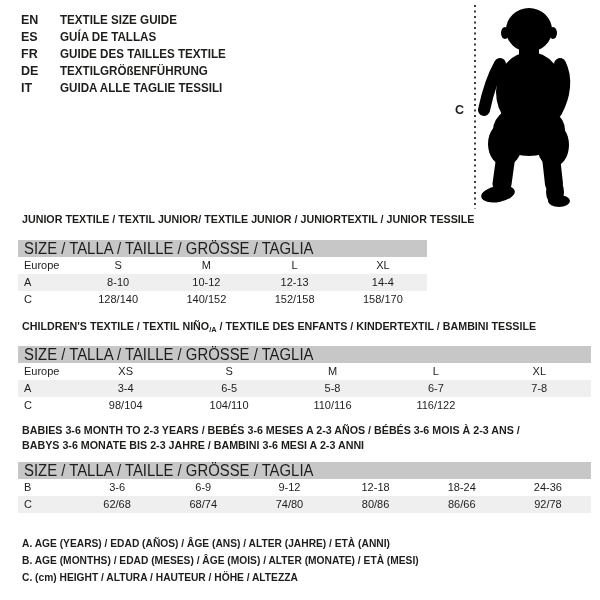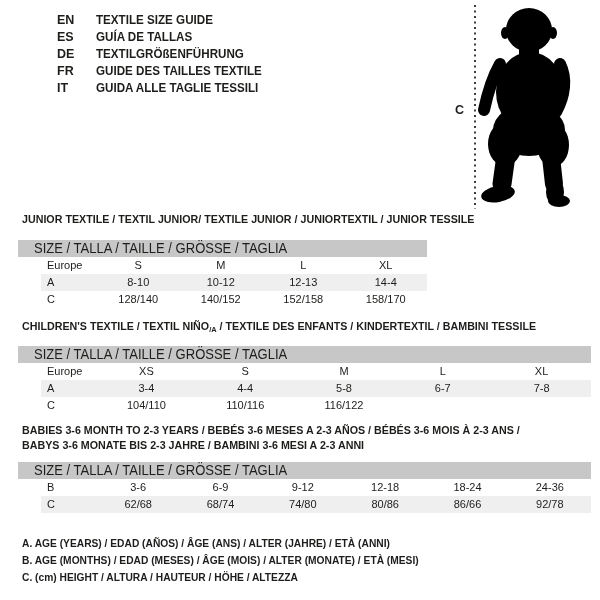--- a/index.html
+++ b/index.html
@@ -15,43 +15,43 @@
   }
   .abs { position: absolute; }
   .cond {
     display: inline-block;
     transform: scaleX(0.93);
     transform-origin: 0 50%;
     white-space: nowrap;
   }
 
   
-  .lang-block { left: 21px; top: 12px; margin-left: 36px; }
+  .lang-block { left: 21px; top: 12px; }
   .lang-row { display: flex; height: 17px; line-height: 17px; font-weight: bold; font-size: 12.5px; }
   .lang-code { width: 39px; flex: 0 0 39px; }
 
   
   .figure-svg { left: 470px; top: 4px; width: 130px; height: 206px; }
   .figure-label { left: 455px; top: 103px; font-weight: bold; font-size: 12.5px; }
 
   
   .section-title { font-weight: bold; font-size: 11.5px; line-height: 15px; }
   .sub { font-size: 8px; vertical-align: -2px; }
 
   
   .size-table { background: #fff; }
   .bar {
     background: #c7c7c7;
     height: 17px;
     line-height: 17px;
-    font-size: 14px;
-    padding-left: 16px;
+    font-size: 16px;
+    padding-left: 6px;
     box-sizing: border-box;
   }
-  .trow { display: grid; height: 17px; line-height: 17px; font-size: 11px; margin-left: 23px; }
+  .trow { display: grid; height: 17px; line-height: 17px; font-size: 11px; }
   .t1 .trow { grid-template-columns: 56px repeat(4, 1fr); }
   .t2 .trow { grid-template-columns: 56px repeat(5, 1fr); }
   .t3 .trow { grid-template-columns: 56px repeat(6, 1fr); }
   .cell { overflow: hidden; white-space: nowrap; }
   .cell.label { padding-left: 6px; text-align: left; }
   .cell.val { text-align: center; }
   .shaded { background: #efefef; }
 
   .s1-title { left: 22px; top: 212px; }
   .s1-table { left: 18px; top: 240px; width: 409px; }
@@ -70,26 +70,26 @@
 <div class="abs lang-block">
   <div class="lang-row">
     <span class="lang-code">EN</span>
     <span class="cond">TEXTILE SIZE GUIDE</span>
   </div>
   <div class="lang-row">
     <span class="lang-code">ES</span>
     <span class="cond">GUÍA DE TALLAS</span>
   </div>
   <div class="lang-row">
+    <span class="lang-code">FR</span>
+    <span class="cond">GUIDE DES TAILLES TEXTILE</span>
+  </div>
+  <div class="lang-row">
     <span class="lang-code">DE</span>
     <span class="cond">TEXTILGRÖßENFÜHRUNG</span>
-  </div>
-  <div class="lang-row">
-    <span class="lang-code">FR</span>
-    <span class="cond">GUIDE DES TAILLES TEXTILE</span>
   </div>
   <div class="lang-row">
     <span class="lang-code">IT</span>
     <span class="cond">GUIDA ALLE TAGLIE TESSILI</span>
   </div>
 </div>
 
 <div class="abs figure-label">C</div>
 <svg class="abs figure-svg" viewBox="0 0 130 206">
   <line x1="5" y1="1" x2="5" y2="205" stroke="#3c3c3c" stroke-width="2" stroke-dasharray="2 3.5"></line>
@@ -153,27 +153,28 @@
     <div class="cell label">Europe</div>
     <div class="cell val">XS</div>
     <div class="cell val">S</div>
     <div class="cell val">M</div>
     <div class="cell val">L</div>
     <div class="cell val">XL</div>
   </div>
   <div class="trow shaded">
     <div class="cell label">A</div>
     <div class="cell val">3-4</div>
-    <div class="cell val">4-4</div>
+    <div class="cell val">6-5</div>
     <div class="cell val">5-8</div>
     <div class="cell val">6-7</div>
     <div class="cell val">7-8</div>
   </div>
   <div class="trow">
     <div class="cell label">C</div>
+    <div class="cell val">98/104</div>
     <div class="cell val">104/110</div>
     <div class="cell val">110/116</div>
     <div class="cell val">116/122</div>
   </div>
 </div>
 
 <div class="abs section-title s3-title">
   <div><span class="cond">BABIES 3-6 MONTH TO 2-3 YEARS / BEBÉS 3-6 MESES A 2-3 AÑOS / BÉBÉS 3-6 MOIS À 2-3 ANS /</span></div>
   <div><span class="cond">BABYS 3-6 MONATE BIS 2-3 JAHRE / BAMBINI 3-6 MESI A 2-3 ANNI</span></div>
 </div>

